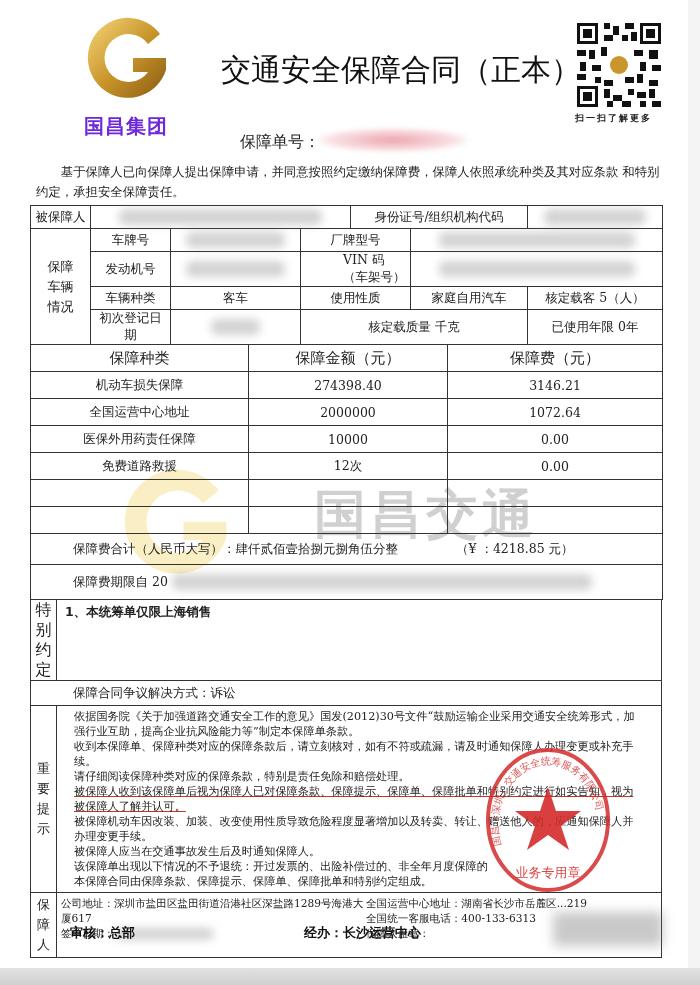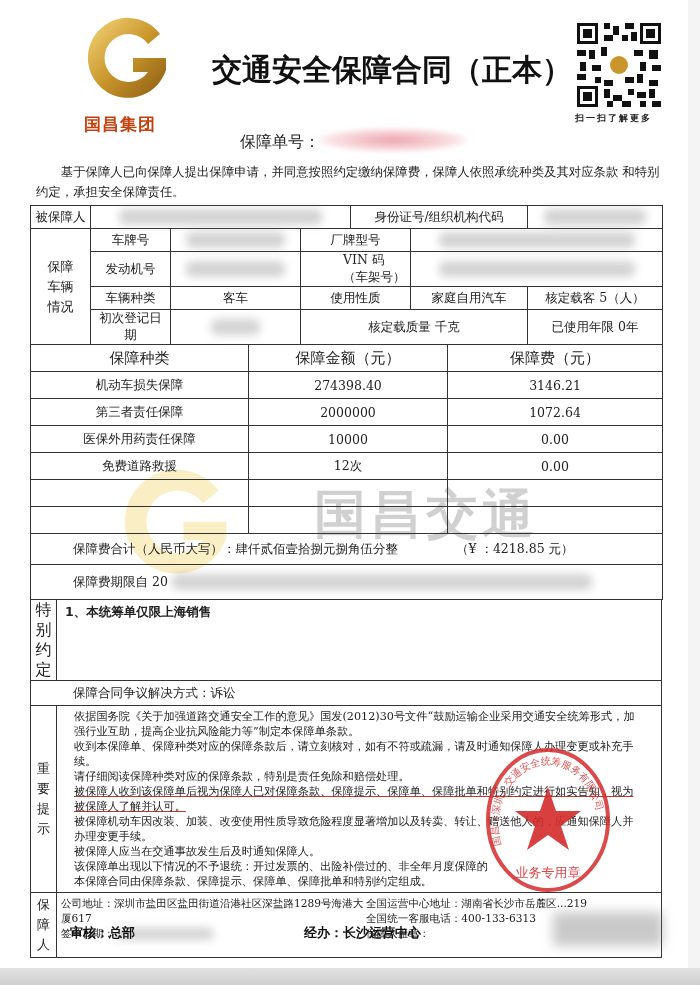--- a/index.html
+++ b/index.html
@@ -13,25 +13,25 @@
   .bottom-shade {
     position: absolute; left: 0; top: 968px; width: 700px; height: 17px;
     background: linear-gradient(#e2e2e2, #cfcfcf);
   }
   .right-shade { position:absolute; left:688px; top:0; width:12px; height:968px; background:#f4f4f4; }
 
   
   .logo { position: absolute; left: 78px; top: 12px; width: 100px; height: 100px; }
   .logo-text {
     position: absolute; left: 84px; top: 113px; font-family: "DejaVu Sans", sans-serif;
-    font-weight: bold; font-size: 17px; letter-spacing: 1px; color: #c2410c;
+    font-weight: bold; font-size: 20px; letter-spacing: 1px; color: #6d28d9;
   }
   .title {
-    position: absolute; left: 212px; top: 50px; font-family: "DejaVu Sans", sans-serif;
-    font-weight: bold; font-size: 30px; color: #111; letter-spacing: 0px;
+    position: absolute; left: 221px; top: 50px; font-family: "DejaVu Sans", sans-serif;
+    font-weight: normal; font-size: 30px; color: #111; letter-spacing: 0px;
   }
   .qr { position: absolute; left: 574px; top: 20px; width: 90px; height: 90px; background:#fff; }
   .qr-caption {
     position: absolute; left: 575px; top: 112px; font-family: "DejaVu Sans", sans-serif;
     font-weight: bold; font-size: 9px; color: #222; letter-spacing: 2px;
   }
   .policy-no { position: absolute; left: 240px; top: 132px; font-size: 16px; text-align: center; }
   .policy-no-blur {
     position: absolute; left: 318px; top: 128px; width: 150px; height: 24px;
     background: radial-gradient(ellipse at center, rgba(220,90,110,0.55), rgba(235,140,150,0.25) 60%, rgba(255,255,255,0) 75%);
@@ -210,21 +210,21 @@
       <td>保障种类</td>
       <td>保障金额（元）</td>
       <td>保障费（元）</td>
     </tr>
     <tr class="cov">
       <td>机动车损失保障</td>
       <td>274398.40</td>
       <td>3146.21</td>
     </tr>
     <tr class="cov">
-      <td>第三者责任保障</td>
+      <td>全国运营中心地址</td>
       <td>2000000</td>
       <td>1072.64</td>
     </tr>
     <tr class="cov">
       <td>医保外用药责任保障</td>
       <td>10000</td>
       <td>0.00</td>
     </tr>
     <tr class="cov">
       <td>免费道路救援</td>

